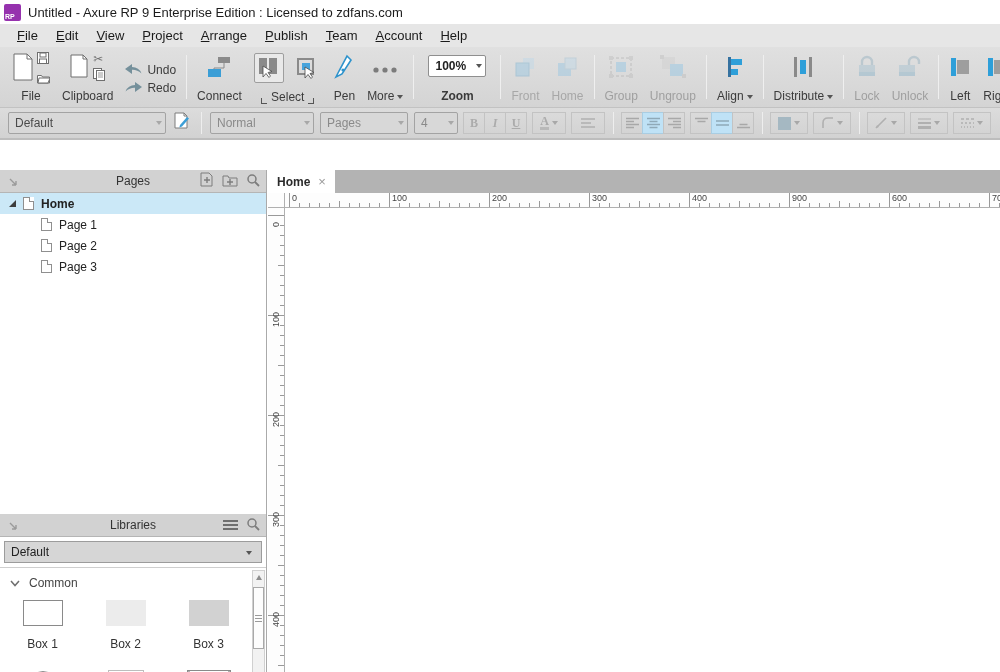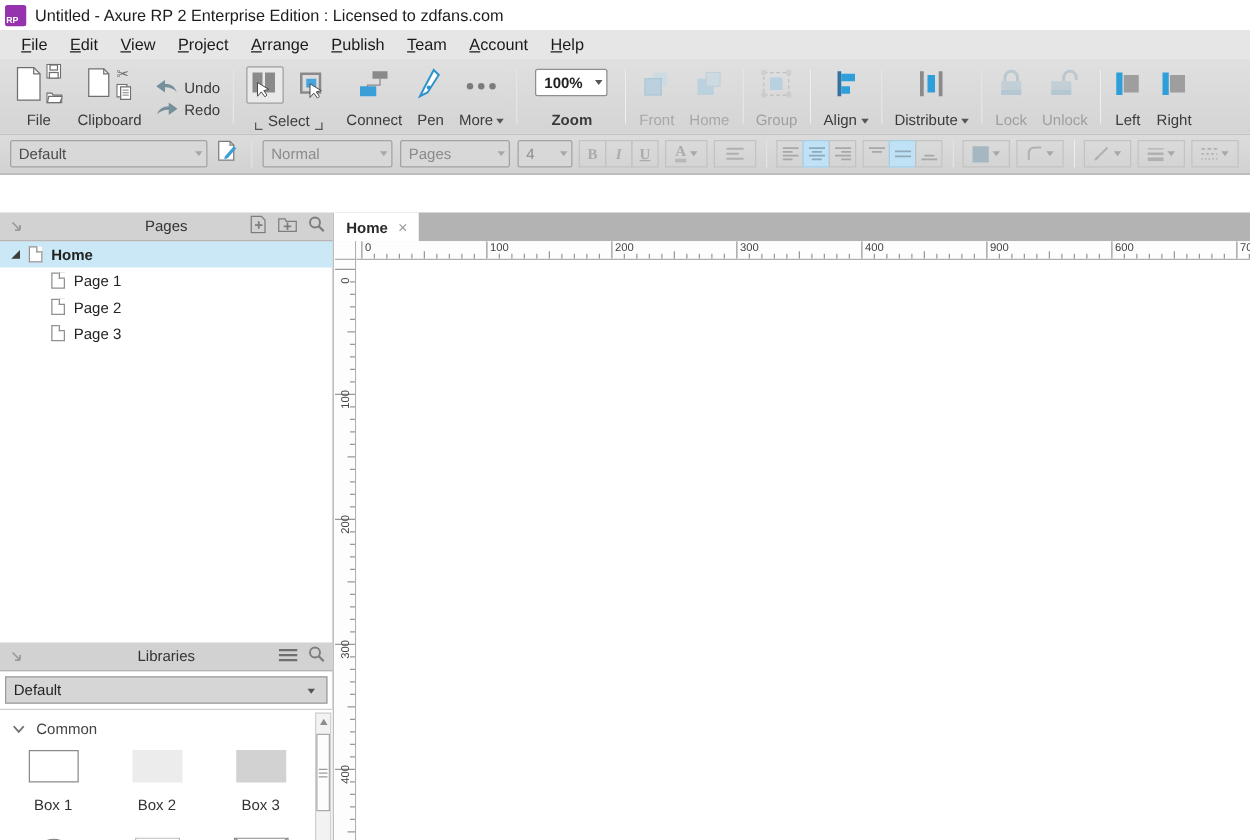--- a/index.html
+++ b/index.html
@@ -103,21 +103,21 @@
   .vruler { position:absolute; left:0; top:0; width:17px; height:100%; background:#fdfdfd; border-right:1px solid #b0b0b0; overflow:hidden; }
   .vruler .tick { position:absolute; right:0; height:1px; background:#999; }
   .vruler .num { position:absolute; left:3px; font-size:9px; color:#444; transform:rotate(-90deg); transform-origin:top left; white-space:nowrap; }
   .canvas-white { position:absolute; left:17px; top:0; right:0; bottom:0; background:#fff; }
 </style>
 </head>
 <body>
 
 <div class="titlebar">
   <div class="app-logo">RP</div>
-  <div class="title-text">Untitled - Axure RP 2 Enterprise Edition : Licensed to zdfans.com</div>
+  <div class="title-text">Untitled - Axure RP 9 Enterprise Edition : Licensed to zdfans.com</div>
 </div>
 
 <div class="menubar" id="menubar">
     <div class="menu-item"><span class="ul">F</span>ile</div>
     <div class="menu-item"><span class="ul">E</span>dit</div>
     <div class="menu-item"><span class="ul">V</span>iew</div>
     <div class="menu-item"><span class="ul">P</span>roject</div>
     <div class="menu-item"><span class="ul">A</span>rrange</div>
     <div class="menu-item"><span class="ul">P</span>ublish</div>
     <div class="menu-item"><span class="ul">T</span>eam</div>
@@ -180,20 +180,33 @@
     <div class="ur-row">
       <span><svg width="17" height="10" viewBox="0 0 17 10">
             <path d="M17 5 L10 0 V3 Q3 3 0.5 9.5 Q5 5.5 10 5.8 V10 Z" fill="#75909b"></path>
           </svg></span>
       <span>Redo</span>
     </div>
   </div>
 
   <div class="tsep"></div>
 
+  <div class="tgroup">
+    <div class="ticons">
+      <span>
+        <svg width="26" height="24" viewBox="0 0 26 24">
+            <rect x="12" y="2" width="12" height="6" fill="#8a8a8a"></rect>
+            <path d="M18 8 V13 H8 V15" fill="none" stroke="#8a8a8a"></path>
+            <rect x="2" y="14" width="13" height="8" fill="#3b9ed6"></rect>
+          </svg>
+      </span>
+    </div>
+    <div class="tlabel">Connect</div>
+  </div>
+
   <div class="tgroup" style="padding-top:0;">
     <div class="ticons" style="gap:8px;">
       <span class="selbtn pressed">
         <svg width="22" height="22" viewBox="0 0 22 22">
             <rect x="1" y="1" width="8" height="16" fill="#8a8a8a"></rect>
             <rect x="11" y="1" width="8" height="16" fill="#8a8a8a"></rect>
             <path d="M5 9 L5 20 L8 16.5 L11 20.5 L12.5 19 L10 15.5 L14 14.5 Z" fill="#fff" stroke="#4a4a4a" stroke-width="0.8"></path>
           </svg>
       </span>
       <span class="selbtn">
@@ -202,33 +215,20 @@
             <rect x="6" y="6" width="8" height="7" fill="#47a4dc"></rect>
             <path d="M9 10 L9 21 L12 17.5 L15 21.5 L16.5 20 L14 16.5 L18 15.5 Z" fill="#fff" stroke="#4a4a4a" stroke-width="0.8"></path>
           </svg>
       </span>
     </div>
     <div class="sel-label-row">
       <span class="corner l"></span>
       <span>Select</span>
       <span class="corner r"></span>
     </div>
-  </div>
-
-  <div class="tgroup">
-    <div class="ticons">
-      <span>
-        <svg width="26" height="24" viewBox="0 0 26 24">
-            <rect x="12" y="2" width="12" height="6" fill="#8a8a8a"></rect>
-            <path d="M18 8 V13 H8 V15" fill="none" stroke="#8a8a8a"></path>
-            <rect x="2" y="14" width="13" height="8" fill="#3b9ed6"></rect>
-          </svg>
-      </span>
-    </div>
-    <div class="tlabel">Connect</div>
   </div>
 
   <div class="tgroup">
     <div class="ticons">
       <span>
         <svg width="20" height="26" viewBox="0 0 20 26">
             <path d="M13 2 l4 4 -9 14 -6 3 3 -6 z" fill="#fff" stroke="#2e93cc" stroke-width="1.6"></path>
             <circle cx="9" cy="16" r="1.6" fill="#2e93cc"></circle>
           </svg>
       </span>
@@ -298,20 +298,33 @@
             <rect x="21" y="1" width="4" height="4" fill="#bdbdbd"></rect>
             <rect x="1" y="19" width="4" height="4" fill="#bdbdbd"></rect>
             <rect x="21" y="19" width="4" height="4" fill="#bdbdbd"></rect>
             <rect x="8" y="7" width="10" height="10" fill="#8fc4e4"></rect>
           </svg>
       </span>
     </div>
     <div class="tlabel dis">Group</div>
   </div>
 
+  <div class="tgroup">
+    <div class="ticons">
+      <span style="opacity:.45;">
+        <svg width="26" height="24" viewBox="0 0 26 24">
+            <rect x="2" y="2" width="13" height="12" fill="#cfcfcf"></rect>
+            <rect x="10" y="9" width="13" height="12" fill="#8fc4e4"></rect>
+            <rect x="0" y="0" width="4" height="4" fill="#bdbdbd"></rect>
+            <rect x="22" y="19" width="4" height="4" fill="#bdbdbd"></rect>
+          </svg>
+      </span>
+    </div>
+    <div class="tlabel dis">Ungroup</div>
+  </div>
 
   <div class="tsep"></div>
 
   <div class="tgroup">
     <div class="ticons">
       <span>
         <svg width="18" height="24" viewBox="0 0 18 24">
             <rect x="2" y="2" width="3" height="20" fill="#3672a0"></rect>
             <rect x="5" y="4" width="11" height="6" fill="#2e9fd9"></rect>
             <rect x="5" y="14" width="7" height="6" fill="#2e9fd9"></rect>

